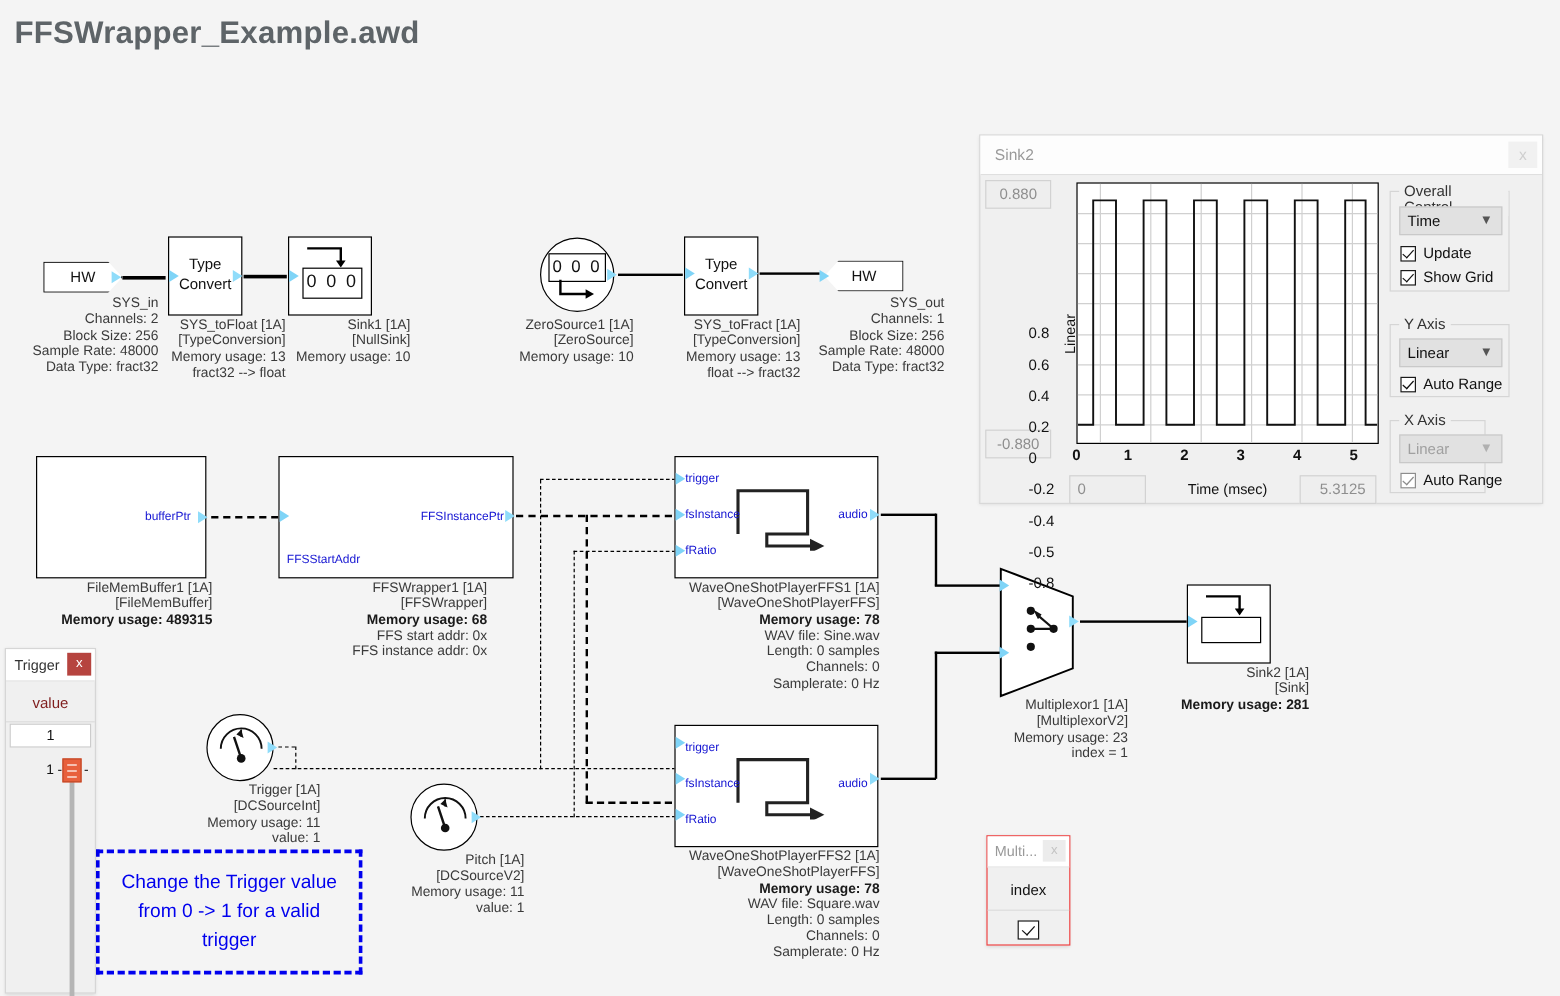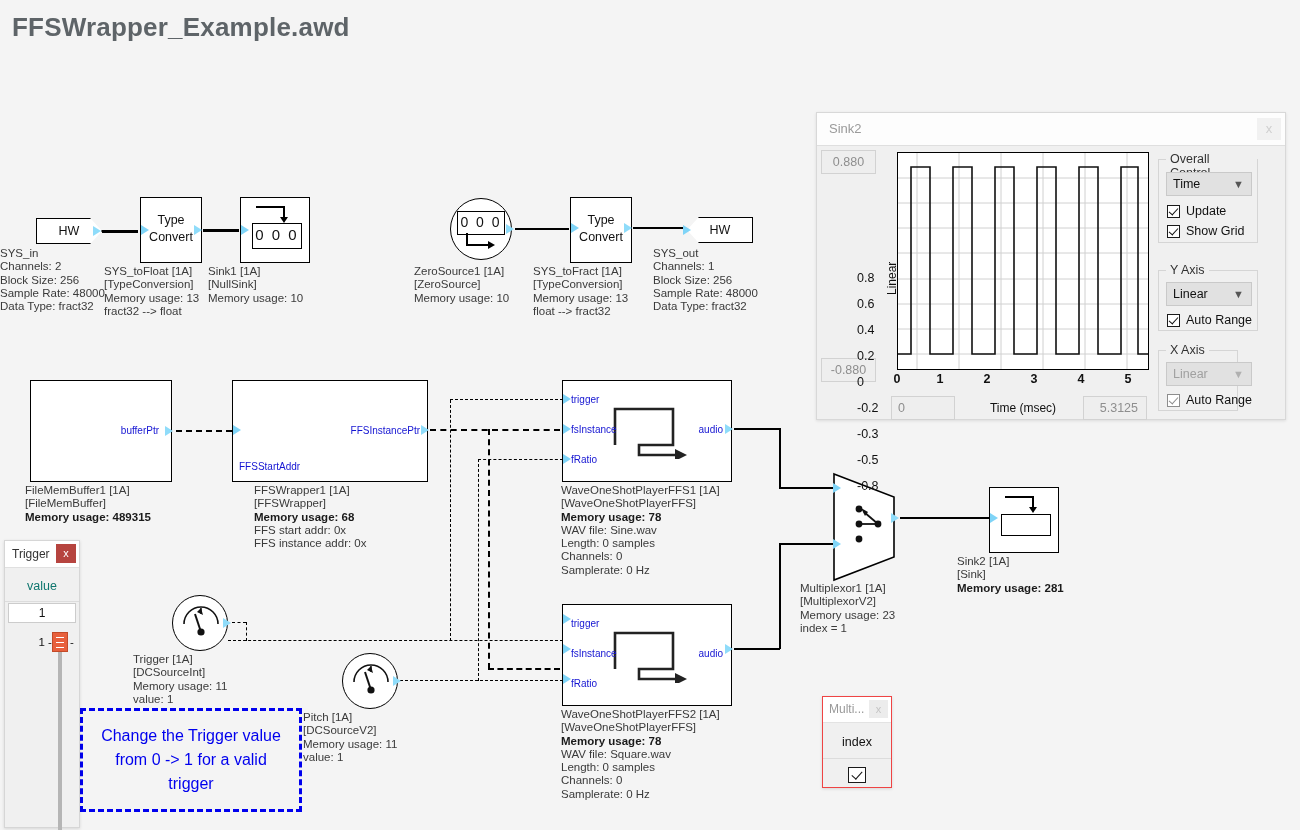--- a/index.html
+++ b/index.html
@@ -18,21 +18,21 @@
     letter-spacing:0.2px;
   }
 
   
   .blk{
     position:absolute;
     background:#fff;border:1.6px solid #000;
     box-sizing:border-box;
   }
   .blk-label{
-    position:absolute;text-align:left;
+    position:absolute;text-align:right;
     font-size:11.5px;line-height:13.3px;color:#3a3a3a;
     white-space:nowrap;
   }
   .blk-label b{font-weight:bold;color:#1a1a1a;}
   .port{
     position:absolute;font-size:10px;color:#1414d2;
     white-space:nowrap;line-height:10px;
   }
   .tri{
     position:absolute;width:0;height:0;
@@ -182,21 +182,21 @@
   #trigger-title{
     position:absolute;left:7px;top:6px;font-size:12px;color:#333;
   }
   #trigger-close{
     position:absolute;right:3px;top:3px;width:20px;height:19px;
     background:#b6443f;color:#fff;font-size:11px;
     text-align:center;line-height:19px;
   }
   #trigger-valuelbl{
     position:absolute;left:0;right:0;top:30px;height:30px;
-    text-align:center;line-height:30px;font-size:12.5px;color:#0f766e;
+    text-align:center;line-height:30px;font-size:12.5px;color:#7f1d1d;
     border-bottom:1px solid #dcdcdc;
   }
   #trigger-input{
     position:absolute;left:3px;right:3px;top:62px;height:20px;
     background:#fff;border:1px solid #cccccc;box-sizing:border-box;
     font-size:12px;color:#111;text-align:center;line-height:18px;
   }
   #slider-track{
     position:absolute;left:53px;top:96px;width:4px;height:215px;
     background:#b5b5b5;border-radius:2px;
@@ -306,21 +306,21 @@
 <div class="circ" style="left:450px;top:198px;width:62px;height:62px;">
   <div style="position:absolute;left:6px;top:12px;width:46px;height:22px;border:1.6px solid #000;background:#fff;
               font-size:14px;line-height:20px;text-align:center;letter-spacing:2px;color:#111;">0 0 0</div>
   <svg width="34" height="18" viewBox="0 0 34 18" style="position:absolute;left:14px;top:34px;">
     <path d="M2 0 V12 H26" stroke="#000" stroke-width="2" fill="none"></path>
     <path d="M23 8 L30 12 L23 16 Z" fill="#000"></path>
   </svg>
 </div>
 <div class="tri-o" style="left:506px;top:224px;"></div>
 <div class="wire wire-h" style="left:515px;top:228px;width:54px;"></div>
-<div class="blk-label" style="left:414px;top:265px;width:134px;">
+<div class="blk-label" style="left:394px;top:265px;width:134px;">
   <div>ZeroSource1 [1A]</div>
   <div>[ZeroSource]</div>
   <div>Memory usage: 10</div>
 </div>
 
 <div class="blk" style="left:570px;top:197px;width:62px;height:66px;">
   <div style="position:absolute;left:0;right:0;top:14px;text-align:center;font-size:12.5px;line-height:17px;color:#111;">
     <div>Type</div>
     <div>Convert</div>
   </div>
@@ -524,21 +524,21 @@
   <div class="val-box" style="left:266px;top:283px;width:64px;height:24px;text-align:right;padding-right:8px;">5.3125</div>
 
   <div id="ylabel-linear" style="left:68px;top:182px;">Linear</div>
 
   <div class="ytick" style="left:40px;top:158px;width:36px;">0.8</div>
   <div class="ytick" style="left:40px;top:184px;width:36px;">0.6</div>
   <div class="ytick" style="left:40px;top:210px;width:36px;">0.4</div>
   <div class="ytick" style="left:40px;top:236px;width:36px;">0.2</div>
   <div class="ytick" style="left:40px;top:262px;width:36px;">0</div>
   <div class="ytick" style="left:40px;top:288px;width:36px;">-0.2</div>
-  <div class="ytick" style="left:40px;top:314px;width:36px;">-0.3</div>
+  <div class="ytick" style="left:40px;top:314px;width:36px;">-0.4</div>
   <div class="ytick" style="left:40px;top:340px;width:36px;">-0.5</div>
   <div class="ytick" style="left:40px;top:366px;width:36px;">-0.8</div>
 
   <div id="plot-area" style="left:80px;top:39px;width:252px;height:218px;">
     <svg width="250" height="216" viewBox="0 0 250 216" style="display:block;">
       <g stroke="#d0d0d0" stroke-width="1">
         <line x1="0" y1="25" x2="250" y2="25"></line>
         <line x1="0" y1="50" x2="250" y2="50"></line>
         <line x1="0" y1="75" x2="250" y2="75"></line>
         <line x1="0" y1="100" x2="250" y2="100"></line>

